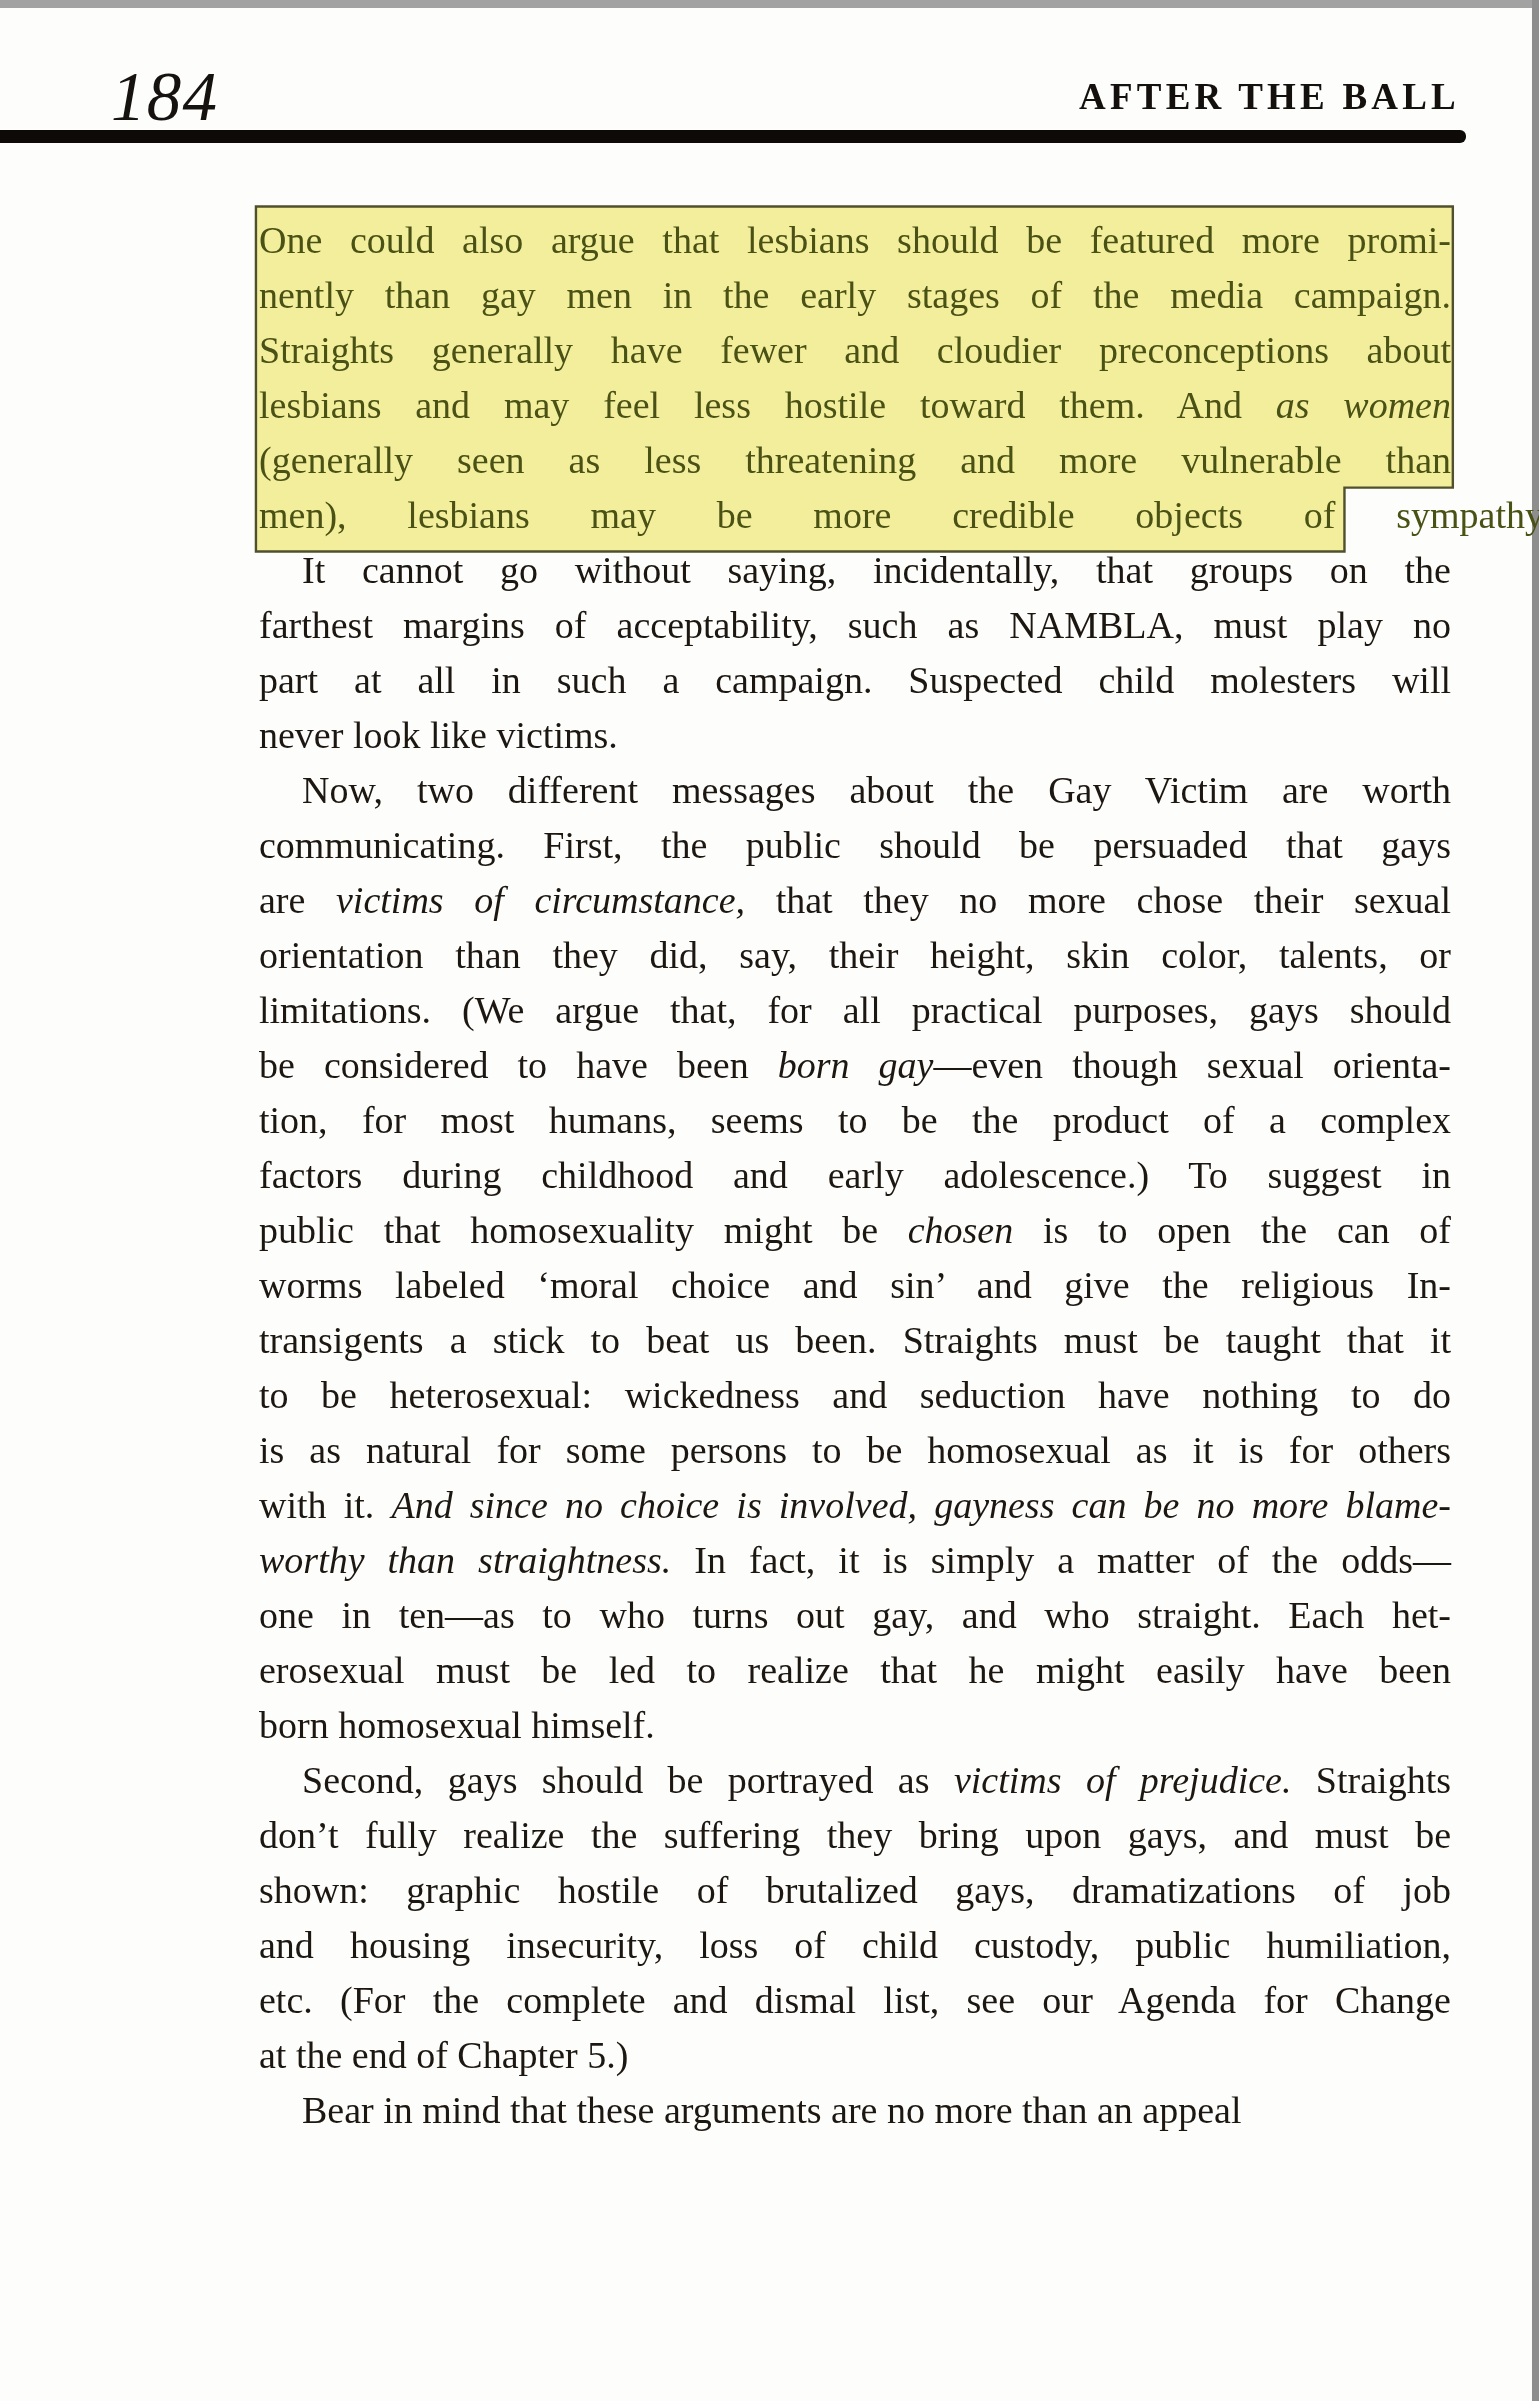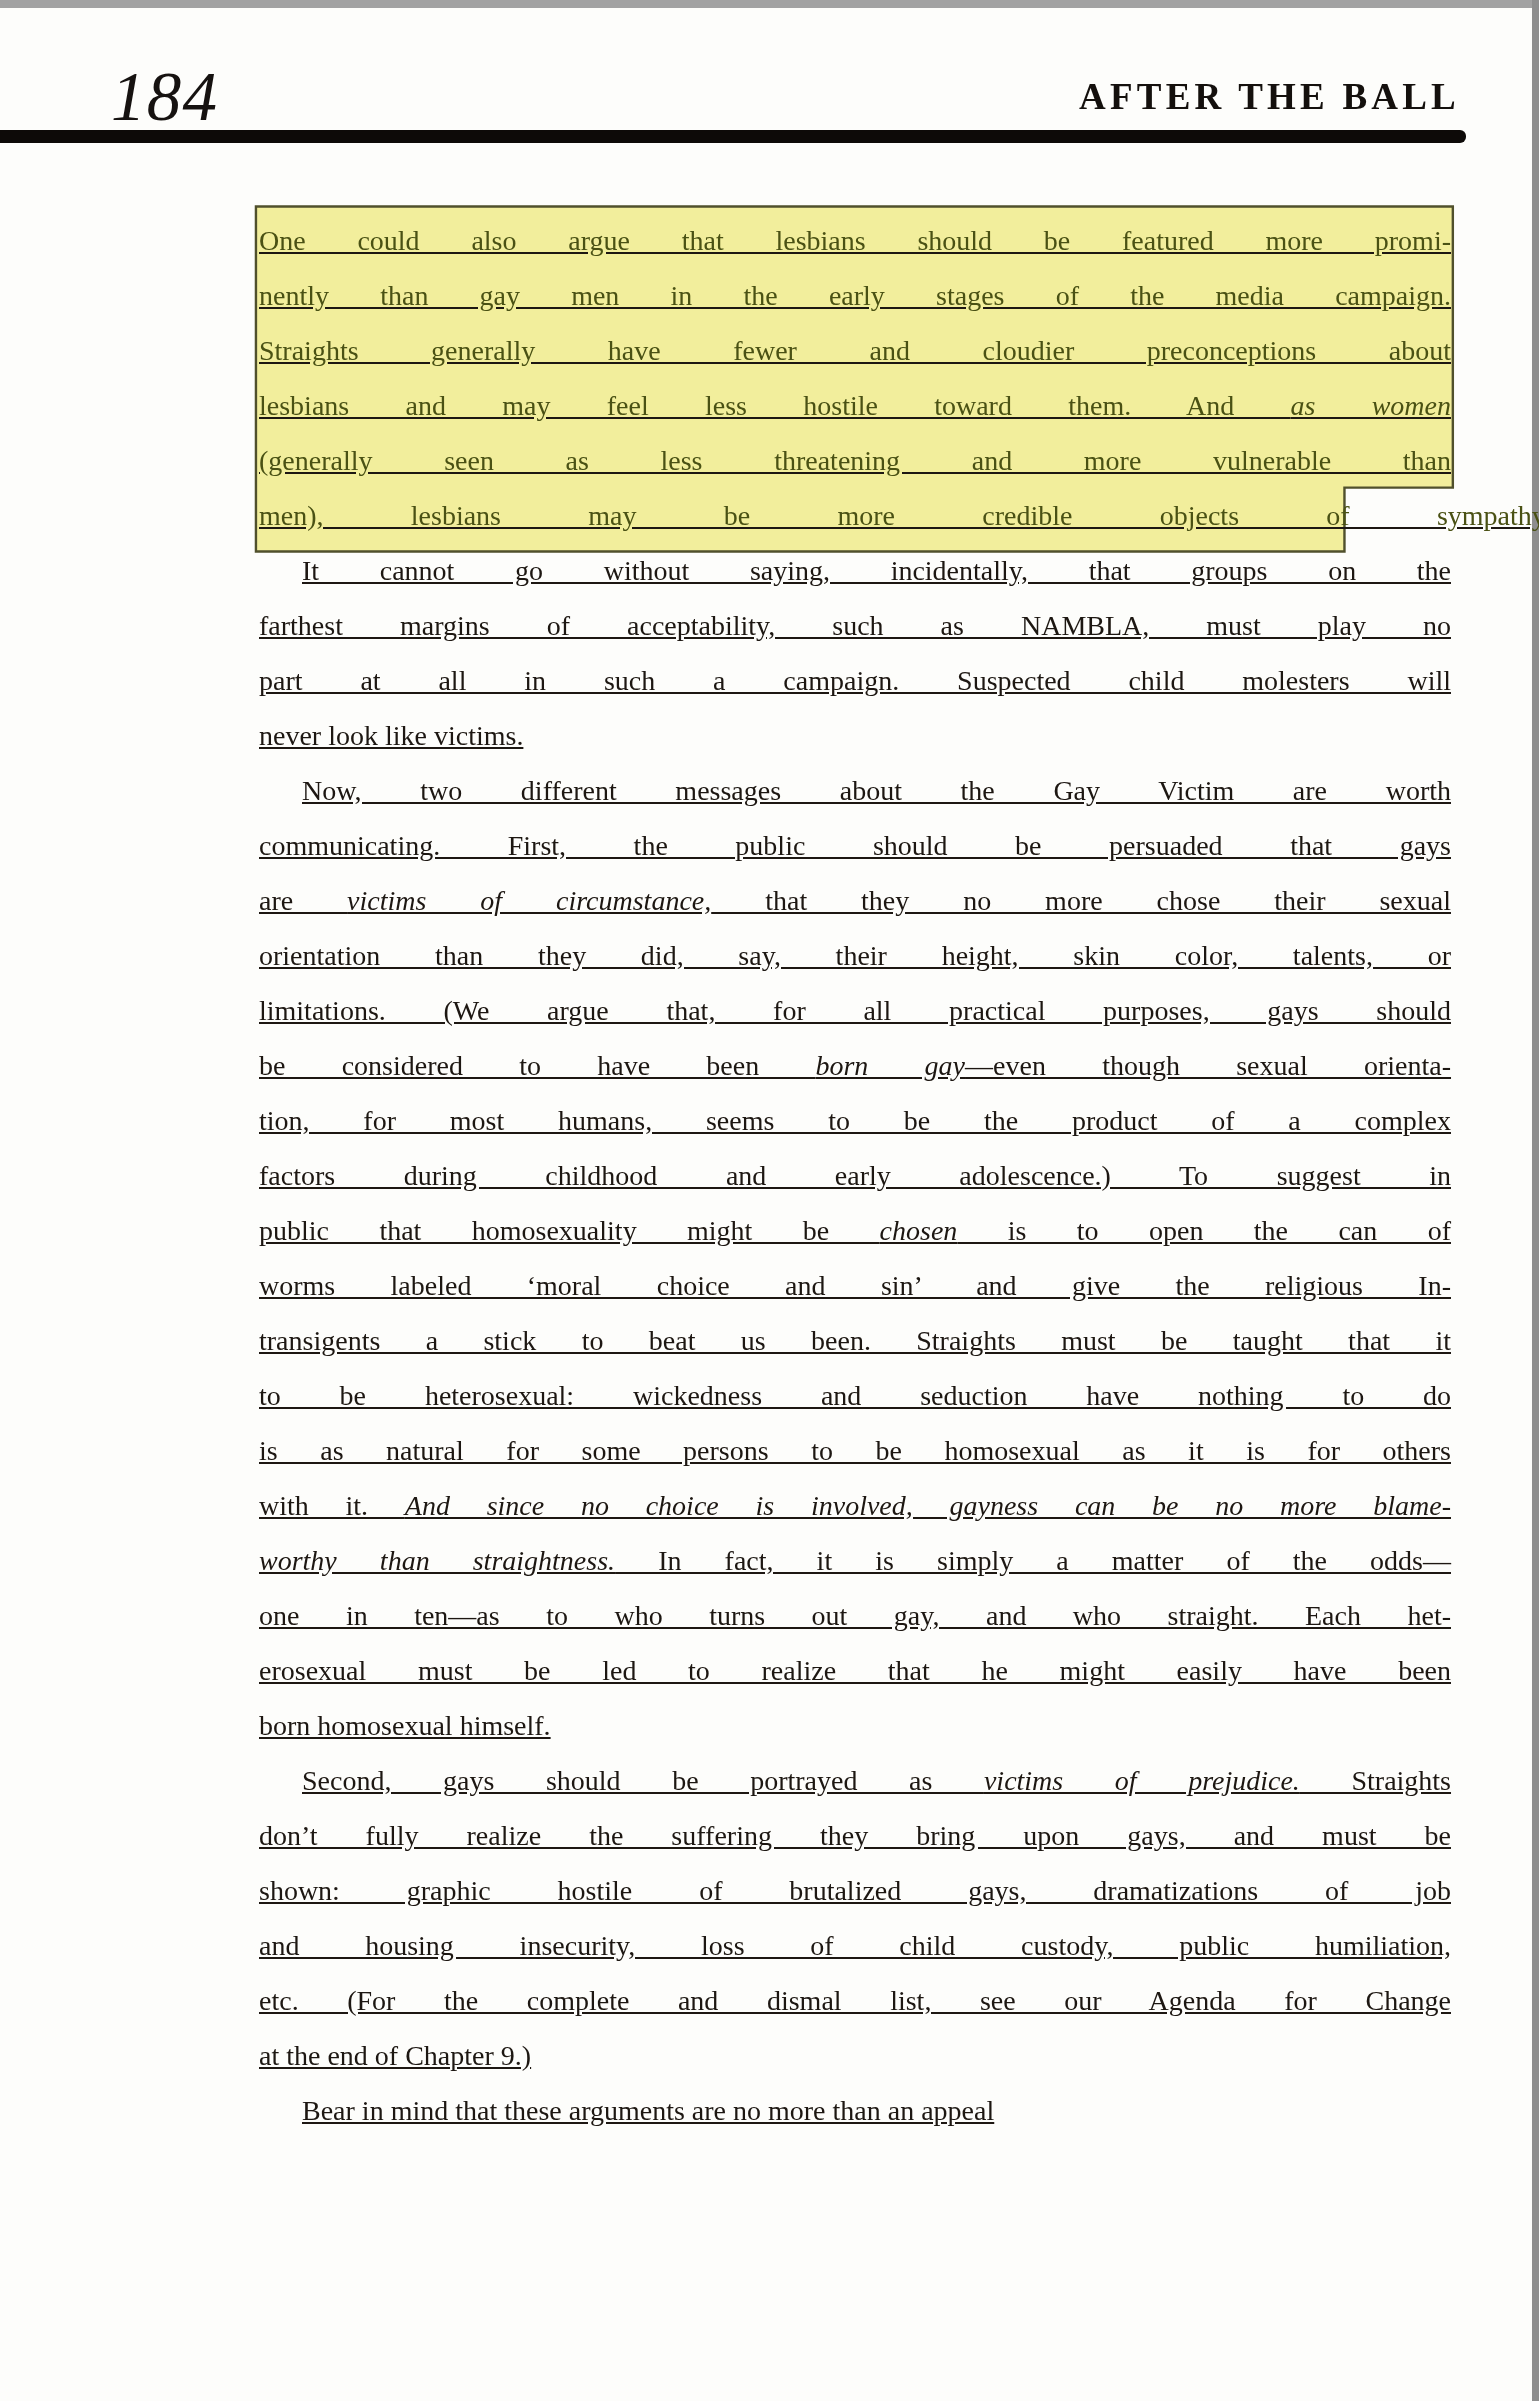--- a/index.html
+++ b/index.html
@@ -39,21 +39,21 @@
     z-index:1; pointer-events:none;
   }
   .hl-svg polygon {
     fill: var(--hl_fill, #f2ee9c);
     stroke: var(--hl_border, #50502c);
     stroke-width:4;
   }
   .page-text {
     position:absolute; left:259px; top:213px; width:1192px;
     z-index:2;
-    font-size:28px; line-height:55px;text-decoration:underline;
+    font-size:38px; line-height:55px;
   }
   .ln {
     text-align:justify;
     text-align-last:justify;
     height:55px;
     white-space:normal;
   }
   .ln.hl { color: var(--hl_text, #4a5114); }
   .ln.ind { padding-left:43px; }
   .ln.last { text-align-last:left; }
@@ -106,19 +106,19 @@
     <div class="ln"><span class="it">worthy than straightness.</span><span> In fact, it is simply a matter of the odds—</span></div>
     <div class="ln"><span>one in ten—as to who turns out gay, and who straight. Each het-</span></div>
     <div class="ln"><span>erosexual must be led to realize that he might easily have been</span></div>
     <div class="ln last"><span>born homosexual himself.</span></div>
 
     <div class="ln ind"><span>Second, gays should be portrayed as </span><span class="it">victims of prejudice.</span><span> Straights</span></div>
     <div class="ln"><span>don’t fully realize the suffering they bring upon gays, and must be</span></div>
     <div class="ln"><span>shown: graphic hostile of brutalized gays, dramatizations of job</span></div>
     <div class="ln"><span>and housing insecurity, loss of child custody, public humiliation,</span></div>
     <div class="ln"><span>etc. (For the complete and dismal list, see our Agenda for Change</span></div>
-    <div class="ln last"><span>at the end of Chapter 9.)</span></div>
+    <div class="ln last"><span>at the end of Chapter 5.)</span></div>
 
     <div class="ln ind last"><span>Bear in mind that these arguments are no more than an appeal</span></div>
   </div>
 
 </div>
 
 
 </body></html>

